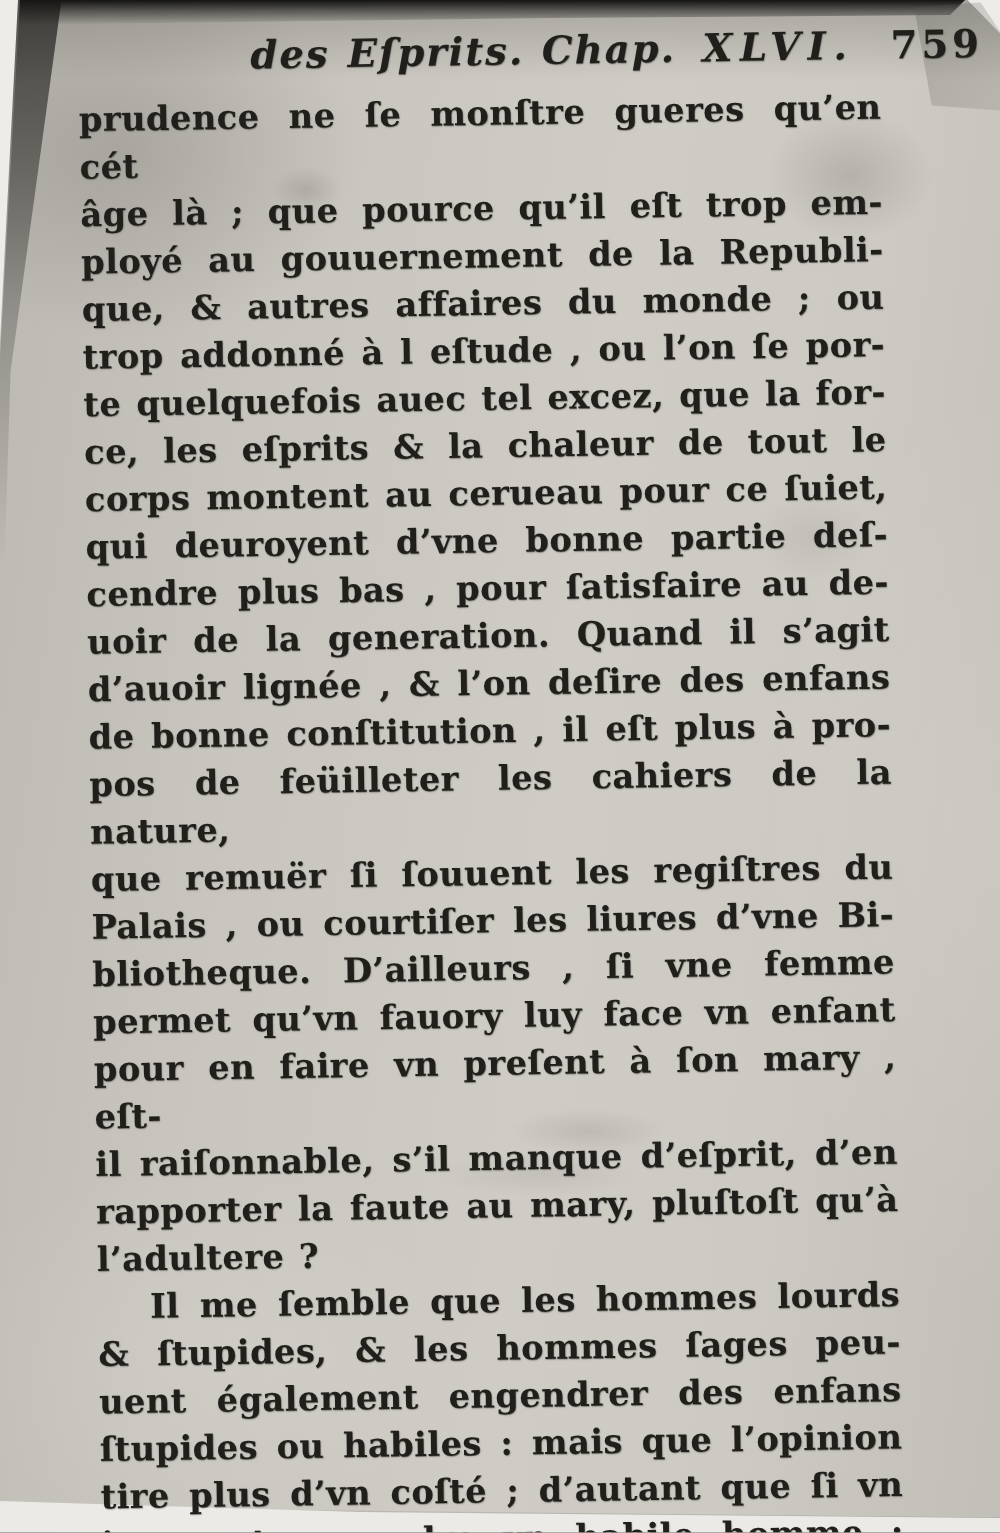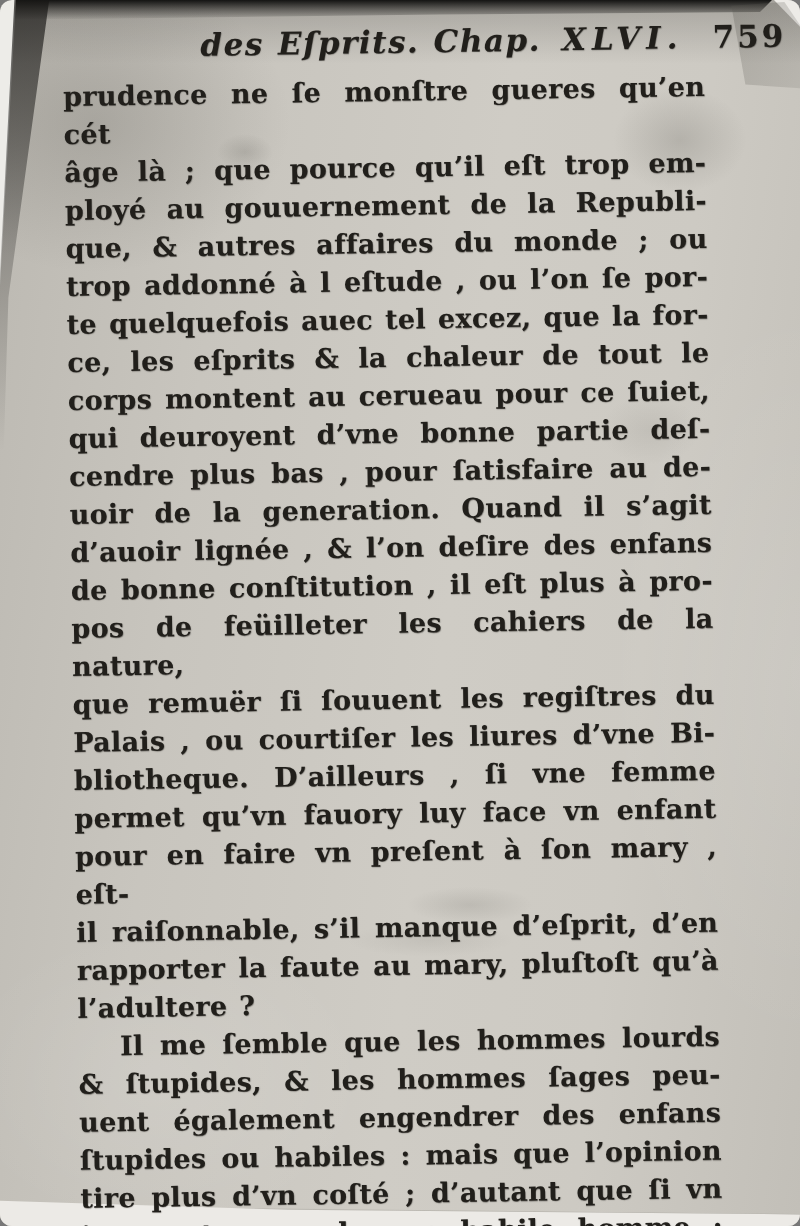--- a/index.html
+++ b/index.html
@@ -1,19 +1,18 @@
 <!DOCTYPE html>
 <html><head>
 <meta charset="utf-8">
 <style>
   html,body { margin:0; padding:0; background:#777; }
   .scan {
     position:relative; width:800px; height:1226px; overflow:hidden;
     background:#e9e8e4;
-    border-radius:12px;
   }
   
   .paper {
     position:absolute; inset:0;
     background:
       radial-gradient(ellipse 95px 75px at 680px 140px, rgba(92,90,84,.22), transparent 70%),
       radial-gradient(ellipse 70px 50px at 650px 430px, rgba(92,90,84,.10), transparent 70%),
       radial-gradient(ellipse 90px 26px at 470px 905px, rgba(110,108,102,.18), transparent 70%),
       radial-gradient(ellipse 120px 24px at 430px 940px, rgba(110,108,102,.12), transparent 70%),
       radial-gradient(ellipse 40px 26px at 245px 152px, rgba(80,78,72,.18), transparent 70%),

